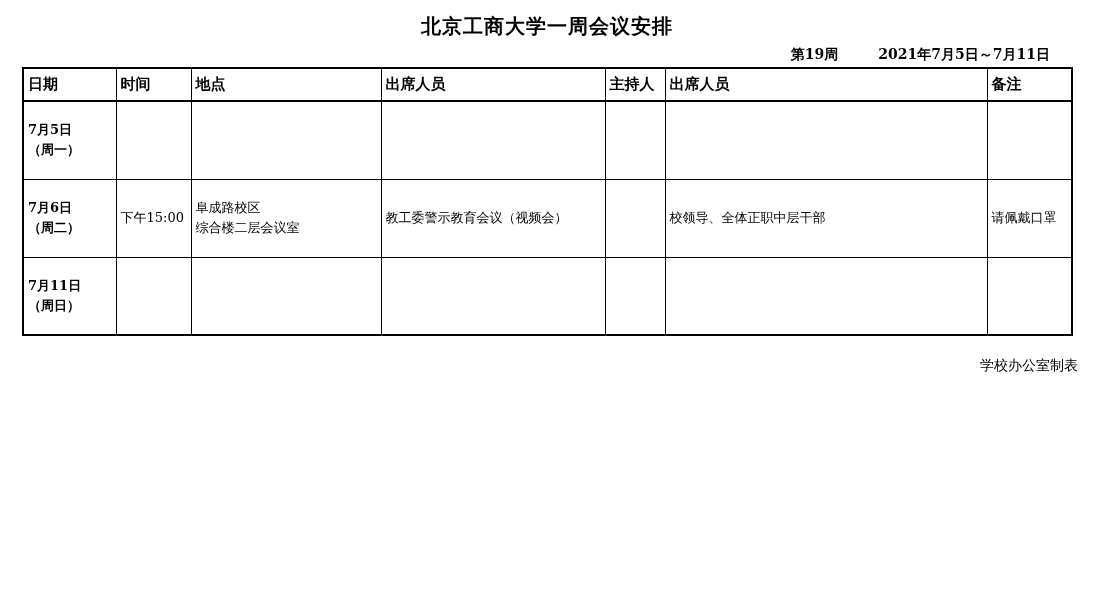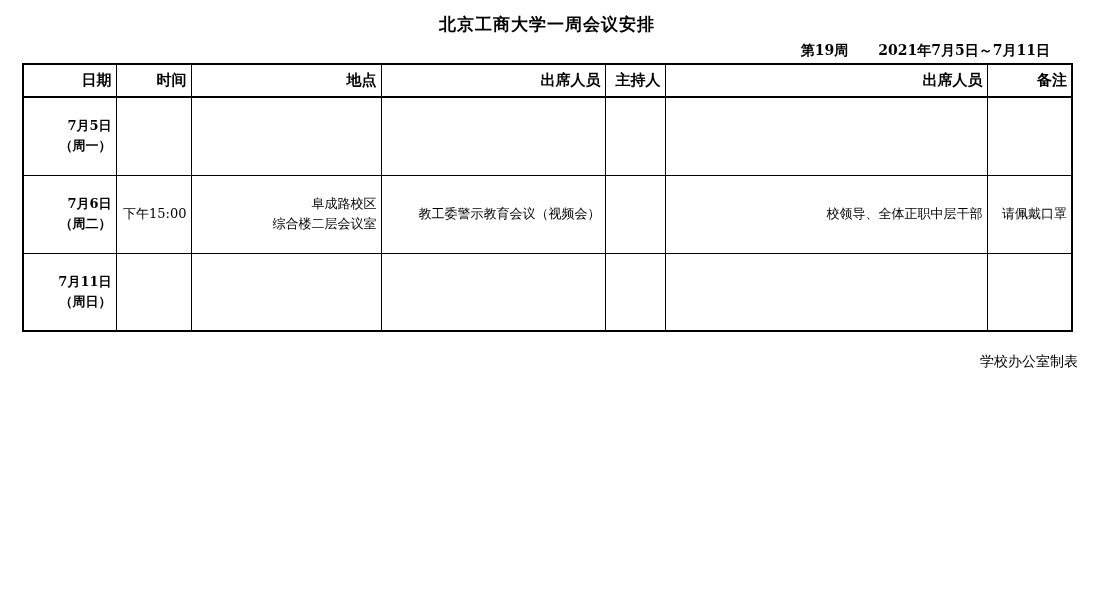--- a/index.html
+++ b/index.html
@@ -12,45 +12,45 @@
     overflow: hidden;
   }
   .page {
     position: relative;
     width: 1094px;
     height: 605px;
     padding-top: 13px;
   }
   .doc-title {
     text-align: center;
-    font-size: 17px;
+    font-size: 20px;
     font-weight: bold;
     letter-spacing: 1px;
     line-height: 1.3;
   }
   .subtitle-line {
     width: 1072px;
     text-align: right;
     font-size: 14px;
     font-weight: bold;
     margin-top: 7px;
     margin-bottom: 3px;
     padding-right: 22px;
   }
-  .subtitle-line .week-label { margin-right: 30px; }
+  .subtitle-line .week-label { margin-right: 40px; }
   table.schedule {
     margin-left: 22px;
     width: 1049px;
     border-collapse: collapse;
     table-layout: fixed;
     border: 2px solid #000000;
   }
   table.schedule th, table.schedule td {
     border: 1px solid #000000;
-    text-align: right;
+    text-align: left;
     vertical-align: middle;
     font-size: 13px;
     line-height: 1.55;
     white-space: pre-line;
     overflow: hidden;
     padding: 2px 4px;
   }
   table.schedule thead th {
     font-size: 15px;
     font-weight: bold;

